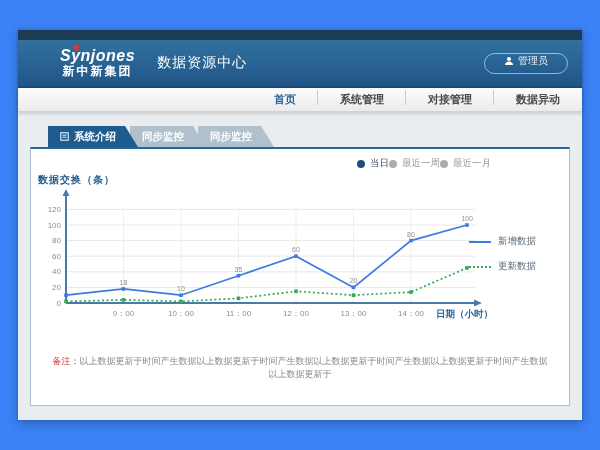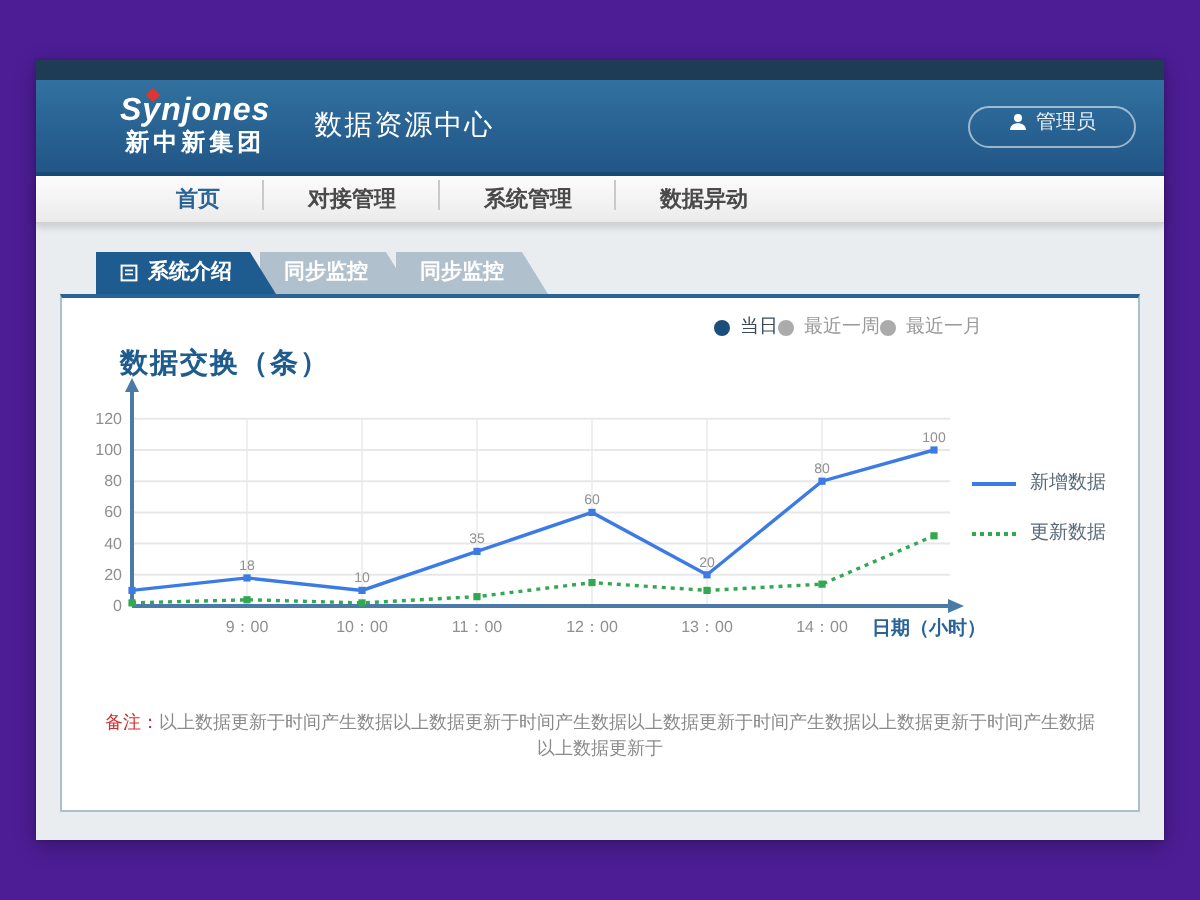--- a/index.html
+++ b/index.html
@@ -1,36 +1,36 @@
 <!DOCTYPE html>
 <html><head>
 <meta charset="utf-8">
 <style>
   * { margin:0; padding:0; box-sizing:border-box; }
   html,body { width:600px; height:450px; background:#ffffff; font-family:"Liberation Sans", sans-serif; overflow:hidden; }
-  .stage { position:relative; width:600px; height:450px; background:#4c1d95; }
+  .stage { position:relative; width:600px; height:450px; background:#3b82f6; }
   .window { position:absolute; left:18px; top:30px; width:564px; height:390px; background:#e9edf0;
             box-shadow:0 3px 10px rgba(0,0,0,0.28), 0 0 2px rgba(0,0,0,0.18); }
   
   .titlebar { height:10px; background:#1e3d55; }
   
   .header { height:48px; background:linear-gradient(#31719f,#215687); border-bottom:2px solid #174a77;
             display:flex; align-items:center; padding:0 14px; color:#fff; }
   .logo { display:flex; flex-direction:column; align-items:center; line-height:1.05; margin-left:28px; position:relative; }
   .brand { font-size:16px; font-weight:bold; font-style:italic; letter-spacing:0.5px; }
   .spark { position:absolute; left:14px; top:-3px; width:5px; height:5px; background:#e5352b; transform:rotate(45deg); }
   .company { font-size:12px; font-weight:bold; letter-spacing:2px; }
   .app-title { font-size:14px; margin-left:22px; letter-spacing:1px; }
   .user-pill { margin-left:auto; display:flex; align-items:center; gap:20px; border:1px solid rgba(255,255,255,0.55);
                border-radius:12px; height:21px; padding:0 14px;flex-direction:column; }
   .user-item { display:flex; align-items:center; gap:4px; font-size:10px; color:#eaf2f8; cursor:pointer; white-space:nowrap; }
   .user-item svg { display:block; }
   
   .navbar { height:24px; background:linear-gradient(#fcfcfc,#ebebeb); border-bottom:1px solid #d2d2d2;
-            display:flex; align-items:center; padding-left:48px; box-shadow:0 2px 3px rgba(0,0,0,0.12); position:relative; z-index:2; }
+            display:flex; align-items:center; padding-left:64px; box-shadow:0 2px 3px rgba(0,0,0,0.12); position:relative; z-index:2;justify-content:flex-end; }
   .nav-item { font-size:11px; font-weight:bold; color:#4a4a4a; padding:0 22px; cursor:pointer; position:relative; }
   .nav-item.active { color:#2a6496; }
   .nav-item:not(:last-child)::after { content:""; position:absolute; right:0; top:-2px; height:15px; width:1px; background:#c9c9c9; }
   
   .content { position:relative; height:306px; background:#e9edf0; }
   .tabs { display:flex; padding:14px 0 0 12px; height:35px; }
   .tab { height:21px; line-height:21px; padding:0 22px 0 12px; font-size:10.5px; font-weight:bold; color:#fff;
          background:#b0c0cd; clip-path:polygon(0 0, calc(100% - 13px) 0, 100% 100%, 0 100%); cursor:pointer;
          display:flex; align-items:center; gap:5px; }
   .tab + .tab { margin-left:-8px; }
@@ -38,24 +38,24 @@
   .tab:nth-child(2){ z-index:2; } .tab:nth-child(3){ z-index:1; }
   .card { position:absolute; left:12px; right:12px; top:35px; bottom:12px; background:#fff;
           border:1px solid #a9c0d3; border-top:2px solid #2a6496; }
   
   .range-radios { position:absolute; top:8px; right:78px; display:flex; align-items:center; }
   .radio-opt { display:flex; align-items:center; gap:5px; cursor:pointer; }
   .radio-dot { width:8px; height:8px; border-radius:50%; background:#ababab; }
   .radio-opt.selected .radio-dot { background:#1d4e79; }
   .radio-label { font-size:9.5px; color:#999; }
   .radio-opt.selected .radio-label { color:#3a4a5a; }
-  .y-axis-title { position:absolute; left:29px; top:24px; font-size:14px; font-weight:bold; color:#1e5c8e; letter-spacing:1px; }
+  .y-axis-title { position:absolute; left:7px; top:24px; font-size:10px; font-weight:bold; color:#1e5c8e; letter-spacing:1px; }
   .chart-wrap { position:absolute; left:12px; top:36px; width:452px; height:146px; }
   
-  .legend { position:absolute; right:16px; top:86px; display:flex; flex-direction:column; gap:12px; }
+  .legend { position:absolute; right:33px; top:86px; display:flex; flex-direction:column; gap:12px; }
   .legend-item { display:flex; align-items:center; gap:7px; cursor:pointer; }
   .legend-sample { width:22px; height:0; border-top:2px solid #3d7be4; }
   .legend-label { font-size:9.5px; color:#5b6b7b; }
   
   .note { position:absolute; left:0; right:0; top:206px; text-align:center; font-size:9px; color:#8a8a8a; padding:0 18px; }
   .note-prefix { color:#d03030; }
 </style>
 </head>
 <body>
 
@@ -91,22 +91,22 @@
               <circle cx="5" cy="5.5" r="3.4" fill="none" stroke="#fff" stroke-width="1.1"></circle>
               <path d="M5 0.5v4" stroke="#fff" stroke-width="1.2"></path>
             </svg>
           <span>退出</span>
         </div>
       </div>
     </div>
 
     <div class="navbar">
       <div class="nav-item active">首页</div>
+      <div class="nav-item">系统管理</div>
       <div class="nav-item">对接管理</div>
-      <div class="nav-item">系统管理</div>
       <div class="nav-item">数据异动</div>
     </div>
 
     <div class="content">
       <div class="tabs">
         <div class="tab active">
           <svg width="9" height="9" viewBox="0 0 9 9">
               <rect x="0.8" y="0.8" width="7.4" height="7.4" fill="none" stroke="#fff" stroke-width="1"></rect>
               <path d="M2.5 3.2h4M2.5 5.2h4" stroke="#fff" stroke-width="0.9"></path>
             </svg>

